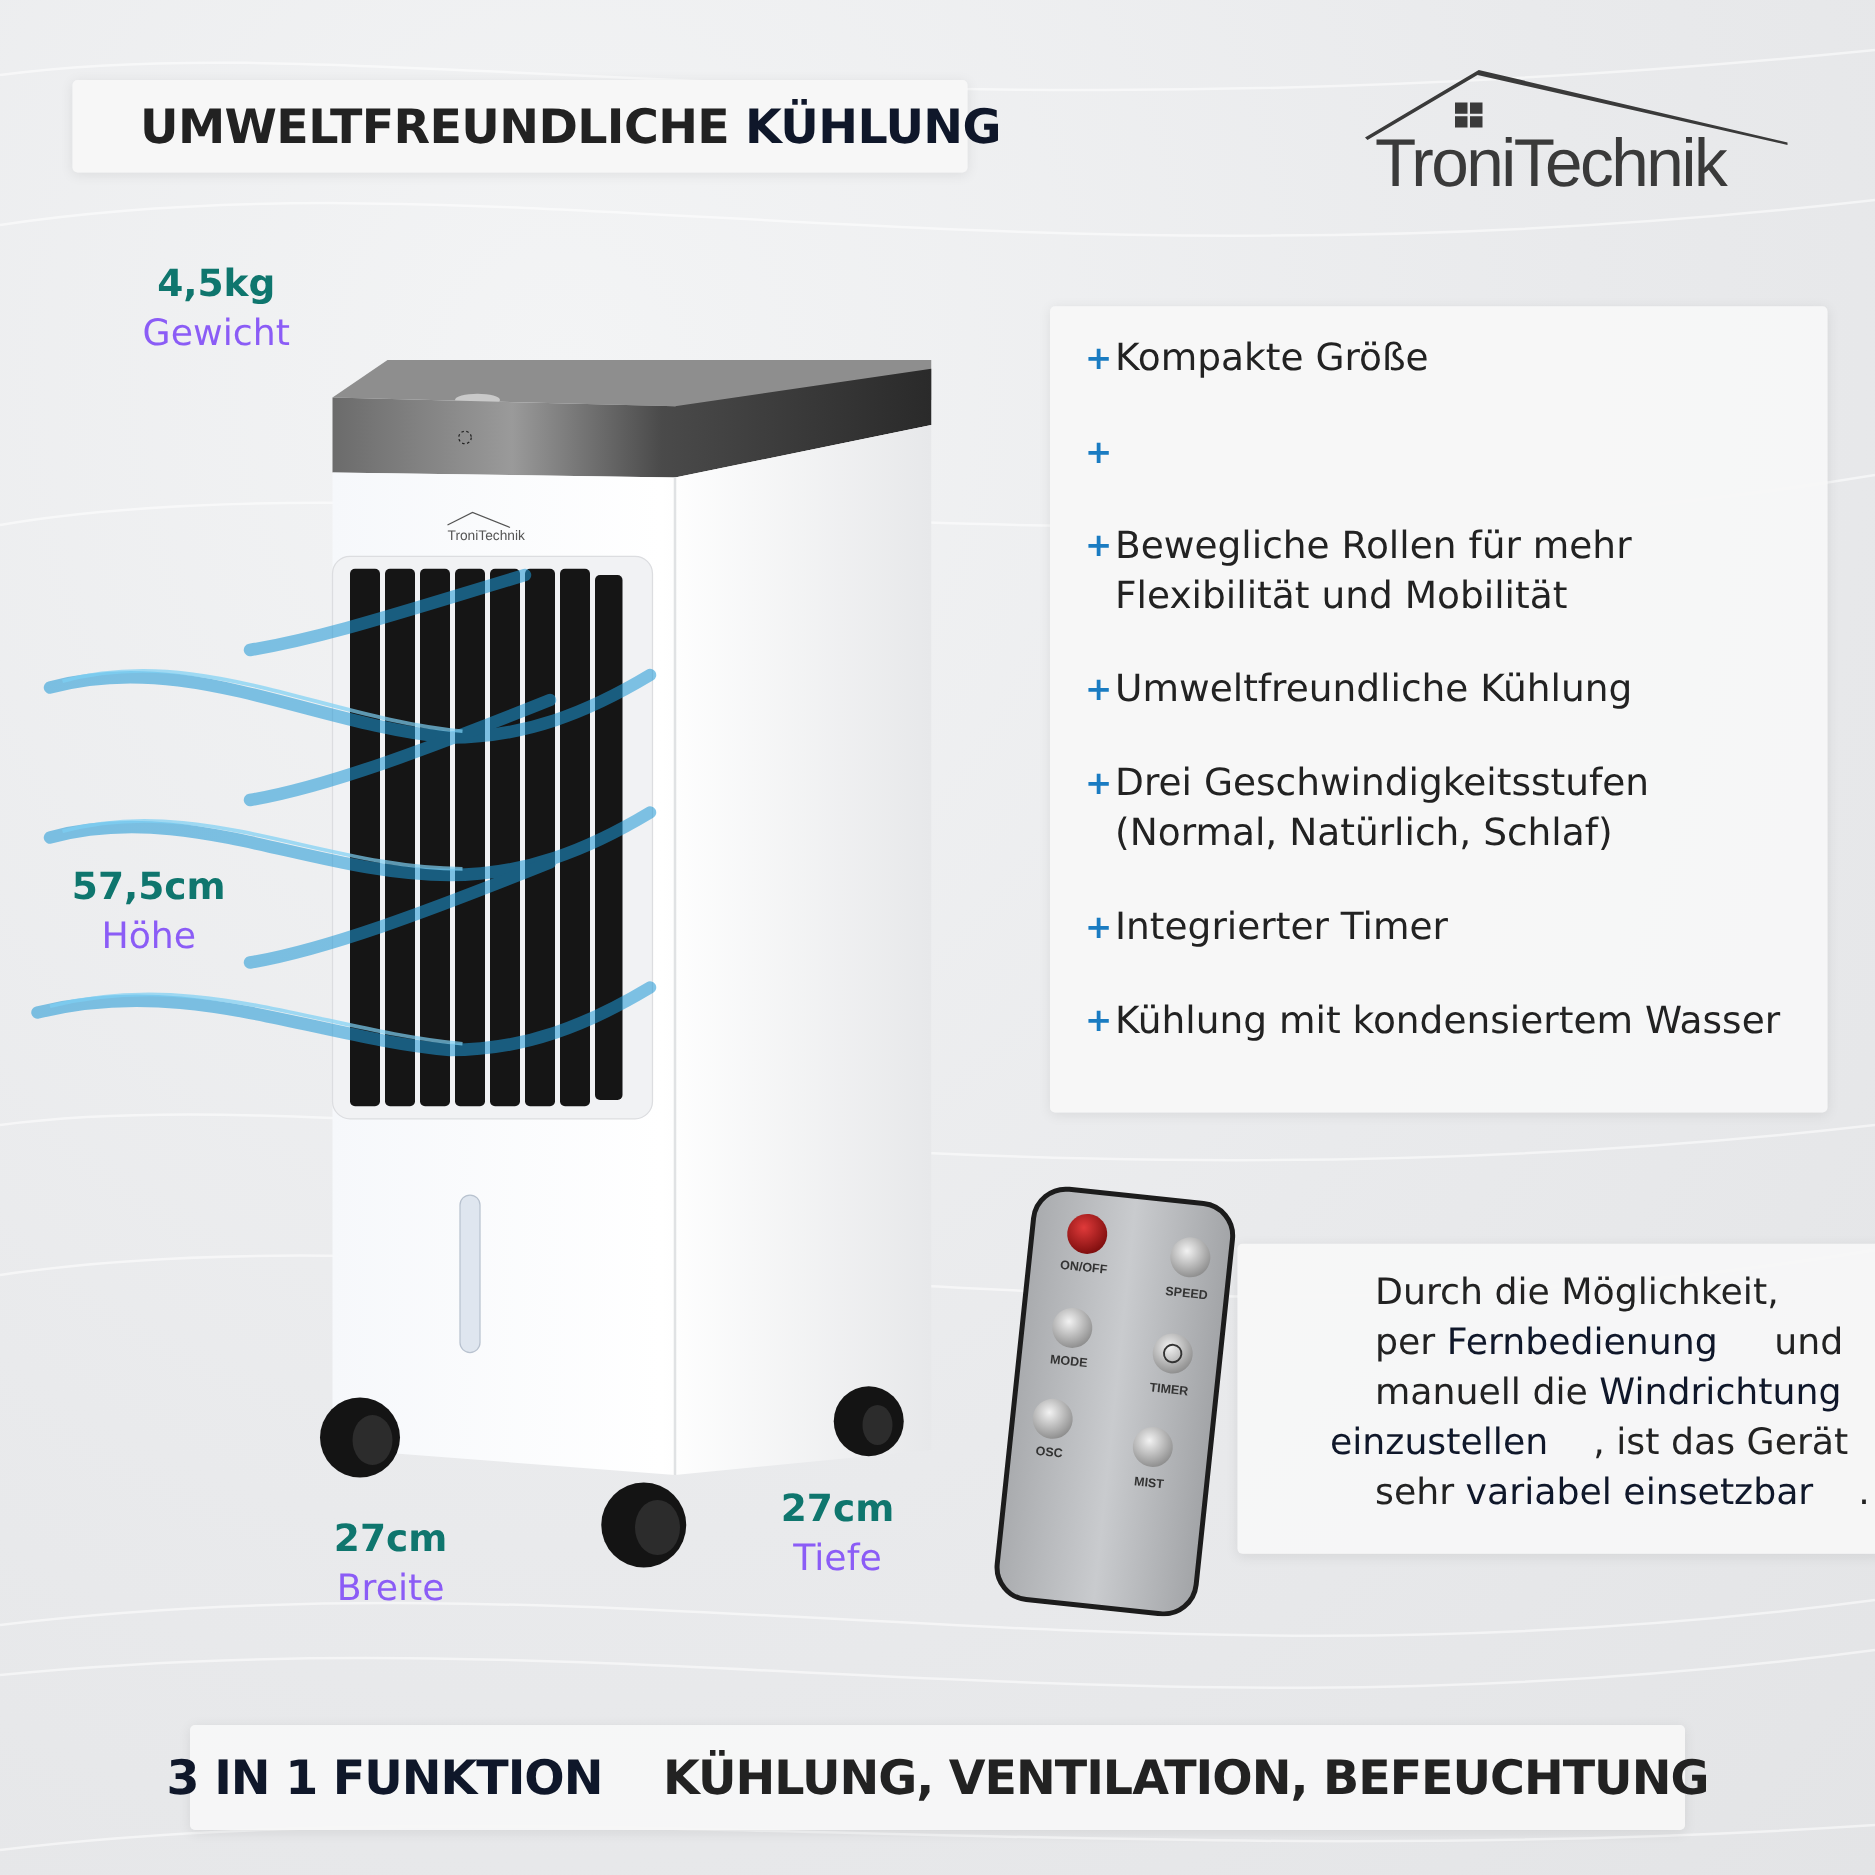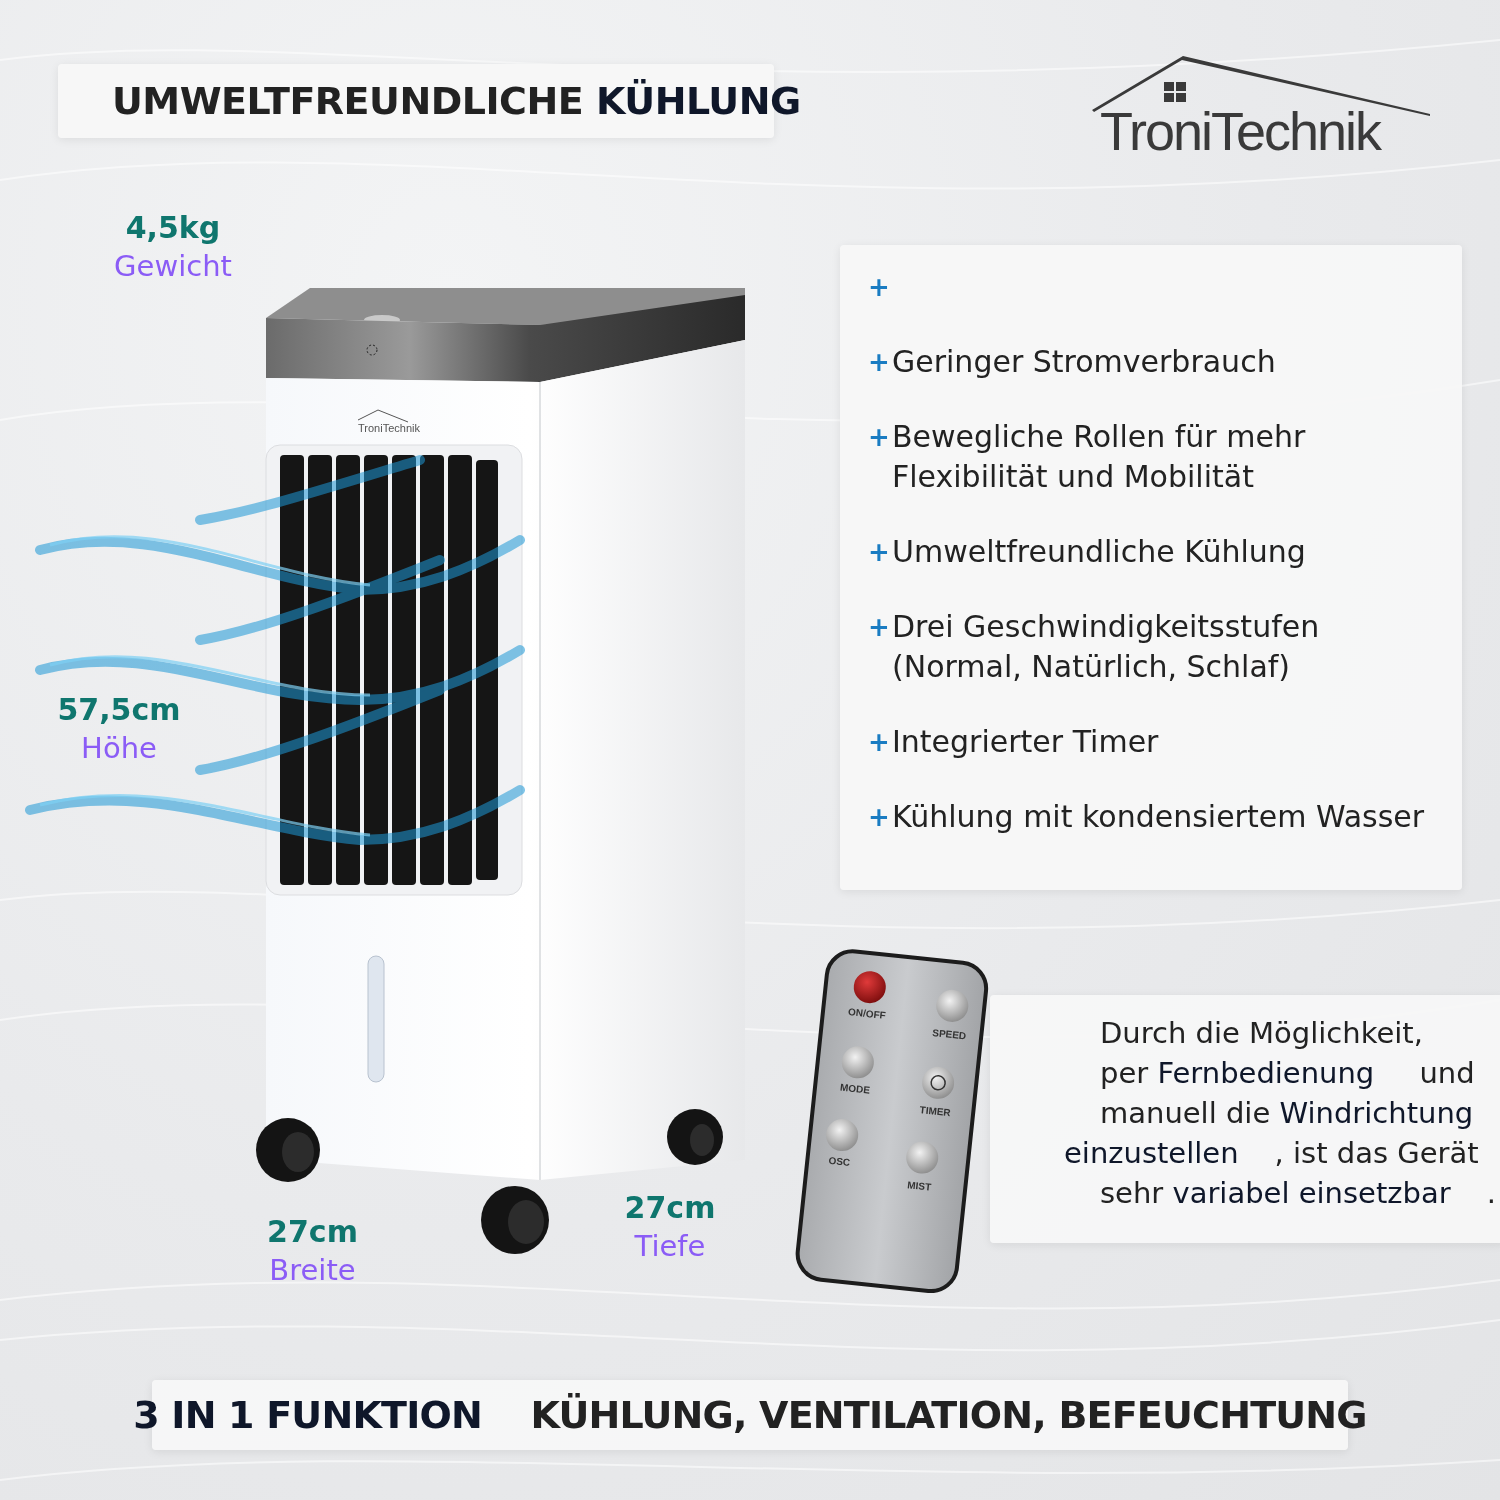--- a/index.html
+++ b/index.html
@@ -41,21 +41,21 @@
     .features { left: 840px; top: 245px; width: 622px; height: 645px; padding: 22px 0 0 28px; }
     .feature { display: flex; font-size: 30px; line-height: 40px; margin-bottom: 35px; color: #222; }
     .feature .plus { color: #1a7cc2; font-weight: bold; width: 24px; flex: none; font-size: 26px; }
     .feature .ftext { white-space: pre-line; }
 
     
     .remote-text { left: 990px; top: 995px; width: 515px; height: 248px; padding: 18px 0 0 74px;
       font-size: 29px; line-height: 40px; }
 
     
-    .bottom-box { left: 152px; top: 1380px; width: 1196px; height: 70px;
+    .bottom-box { left: 152px; top: 1380px; width: 1196px; height: 84px;
       display: flex; align-items: center; justify-content: center; }
     .bottom-title { font-size: 38px; font-weight: bold; white-space: nowrap; letter-spacing: -0.8px; }
 
     
     .spec { position: absolute; text-align: center; z-index: 4; }
     .spec .val { font-size: 30px; font-weight: bold; color: #0f766e; line-height: 36px; }
     .spec .lbl { font-size: 29px; color: #8b5cf6; line-height: 40px; }
 
     
     .device { position: absolute; left: 250px; top: 280px; width: 510px; height: 980px; z-index: 2; }
@@ -184,24 +184,24 @@
   <g fill="none" stroke="#7ed0f4" stroke-width="3" opacity="0.7">
     <path d="M50 105 C160 75, 260 135, 370 145"></path>
     <path d="M50 225 C160 195, 260 255, 370 255"></path>
     <path d="M40 365 C160 335, 260 385, 370 395"></path>
   </g>
 </svg>
 
 <div class="panel features">
   <div class="feature">
     <span class="plus">+</span>
-  </div>
-  <div class="feature">
-    <span class="plus">+</span>
-    <span class="ftext">Geringer Stromverbrauch</span>
+    <span class="ftext">Kompakte Größe</span>
+  </div>
+  <div class="feature">
+    <span class="plus">+</span>
   </div>
   <div class="feature">
     <span class="plus">+</span>
     <span class="ftext">Bewegliche Rollen für mehr
  Flexibilität und Mobilität</span>
   </div>
   <div class="feature">
     <span class="plus">+</span>
     <span class="ftext">Umweltfreundliche Kühlung</span>
   </div>

